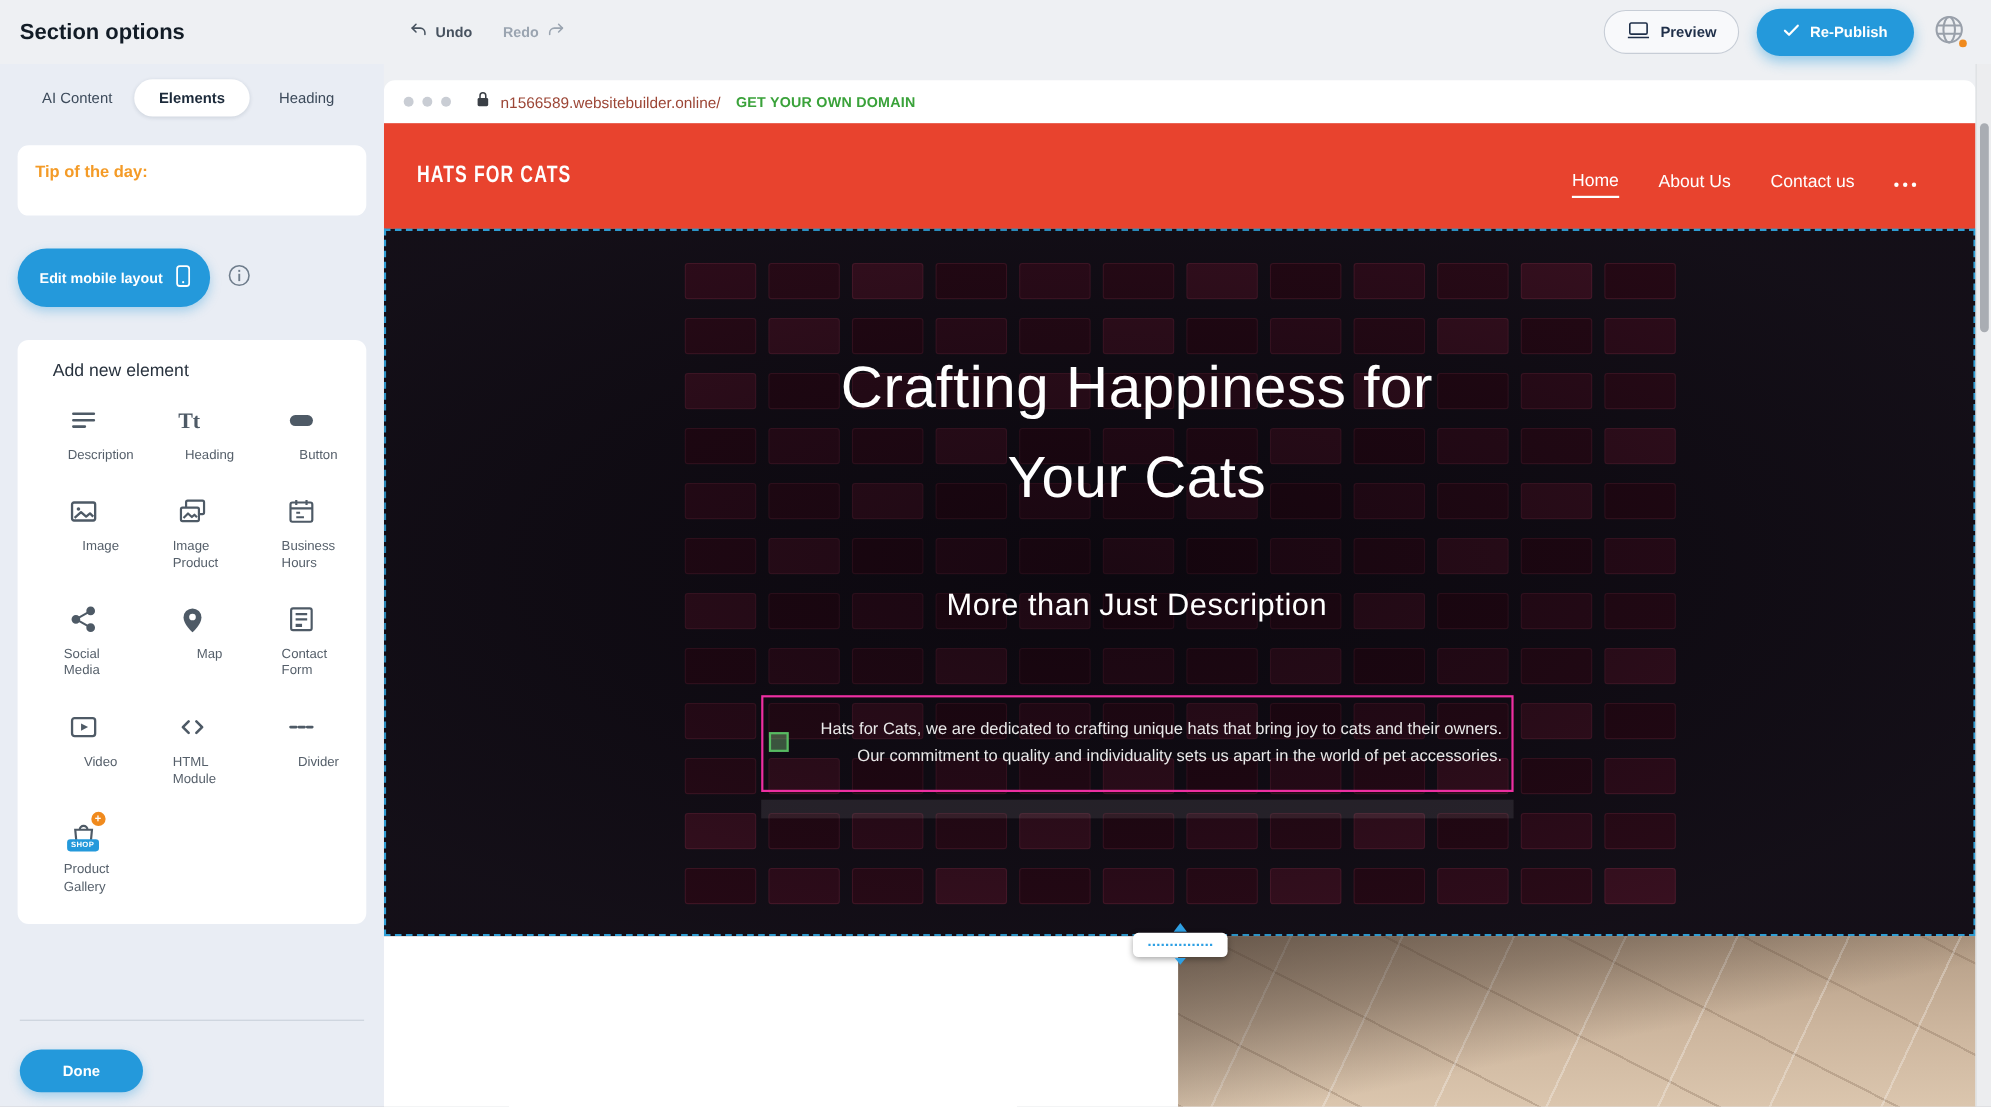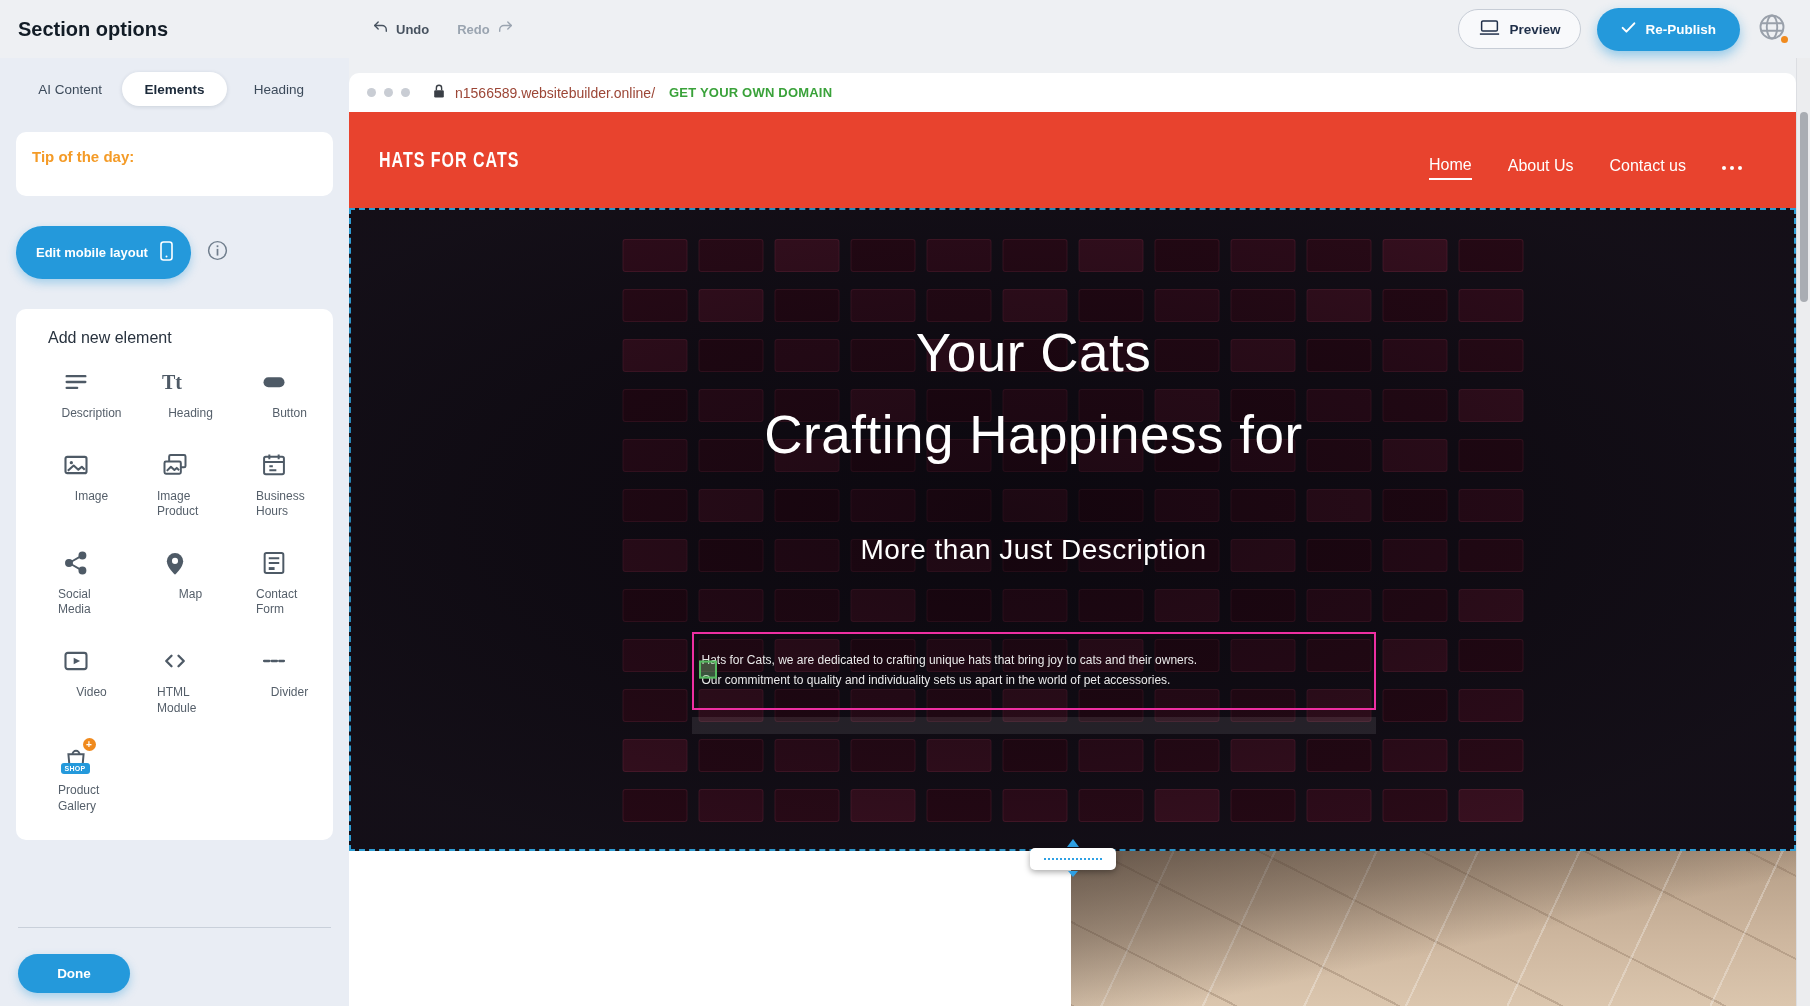--- a/index.html
+++ b/index.html
@@ -56,21 +56,21 @@
   .nav-more i { width:4px; height:4px; border-radius:50%; background:#fff; }
 
   .hero { position:relative; height:643px; background:#16111a; outline:2px dashed #34b3f0; outline-offset:-2px; overflow:visible; }
   .tile-grid { position:absolute; top:31px; left:50%; transform:translateX(-50%); display:grid; grid-template-columns:repeat(12,65px); grid-auto-rows:33px; column-gap:11px; row-gap:17px; z-index:1; }
   .tile { border-radius:3px; border:1px solid rgba(155,60,90,.28); }
   .hero-overlay { position:absolute; inset:0; z-index:2; background:radial-gradient(ellipse at 46% 48%, rgba(5,2,8,.60) 0%, rgba(5,2,8,.38) 45%, rgba(5,2,8,.12) 80%); }
   .hero-content { position:absolute; inset:0; padding-right:78px; padding-top:104px; display:flex; flex-direction:column; align-items:center; z-index:3; }
   .hero-h1 { color:#fff; font-size:53px; font-weight:500; line-height:82px; text-align:center; letter-spacing:.5px; }
   .hero-sub { margin-top:58px; color:#fff; font-size:28px; font-weight:400; letter-spacing:.5px; }
   .hero-parabox { position:relative; margin-top:66px; width:684px; border:2px solid #ee2fa2; padding:17px 8px; }
-  .hero-para { color:#e9e9e9; font-size:12px; line-height:1.65; text-align:left; white-space:nowrap; }
+  .hero-para { color:#e9e9e9; font-size:15px; line-height:1.65; text-align:right; white-space:nowrap; }
   .para-handle { position:absolute; left:5px; top:50%; transform:translateY(-58%); width:18px; height:18px; border:2px solid #57bb61; background:rgba(130,205,135,.38); }
   .ghost-bar { width:684px; height:17px; margin-top:7px; background:rgba(255,255,255,.09); }
 
   .resize-wrap { position:absolute; left:50%; bottom:-26px; transform:translateX(-50%); display:flex; flex-direction:column; align-items:center; z-index:6; cursor:ns-resize; }
   .arrow-up { width:0; height:0; border-left:6px solid transparent; border-right:6px solid transparent; border-bottom:8px solid #2ea0e4; margin-bottom:1px; }
   .arrow-down { width:0; height:0; border-left:5px solid transparent; border-right:5px solid transparent; border-top:6px solid #2ea0e4; margin-top:1px; }
   .resize-pill { width:86px; height:22px; background:#fff; border-radius:5px; box-shadow:0 2px 6px rgba(0,0,0,.35); display:flex; align-items:center; justify-content:center; }
   .resize-pill i { display:block; width:58px; border-top:2px dotted #2ea0e4; }
 
   .below { display:flex; height:155px; }
@@ -496,22 +496,22 @@
         <div class="tile" style="background: rgb(63, 18, 35);"></div>
         <div class="tile" style="background: rgb(43, 10, 23);"></div>
         <div class="tile" style="background: rgb(54, 14, 30);"></div>
         <div class="tile" style="background: rgb(48, 12, 26);"></div>
         <div class="tile" style="background: rgb(63, 18, 35);"></div>
       </div>
     <div class="hero-overlay"></div>
 
     <div class="hero-content">
       <h1 class="hero-h1">
+        <span style="display:block">Crafting Happiness for</span>
         <span style="display:block">Your Cats</span>
-        <span style="display:block">Crafting Happiness for</span>
       </h1>
       <div class="hero-sub">More than Just Description</div>
       <div class="hero-parabox">
         <span class="para-handle"></span>
         <p class="hero-para">
           <span style="display:block">Hats for Cats, we are dedicated to crafting unique hats that bring joy to cats and their owners.</span>
           <span style="display:block">Our commitment to quality and individuality sets us apart in the world of pet accessories.</span>
         </p>
       </div>
       <div class="ghost-bar"></div>

